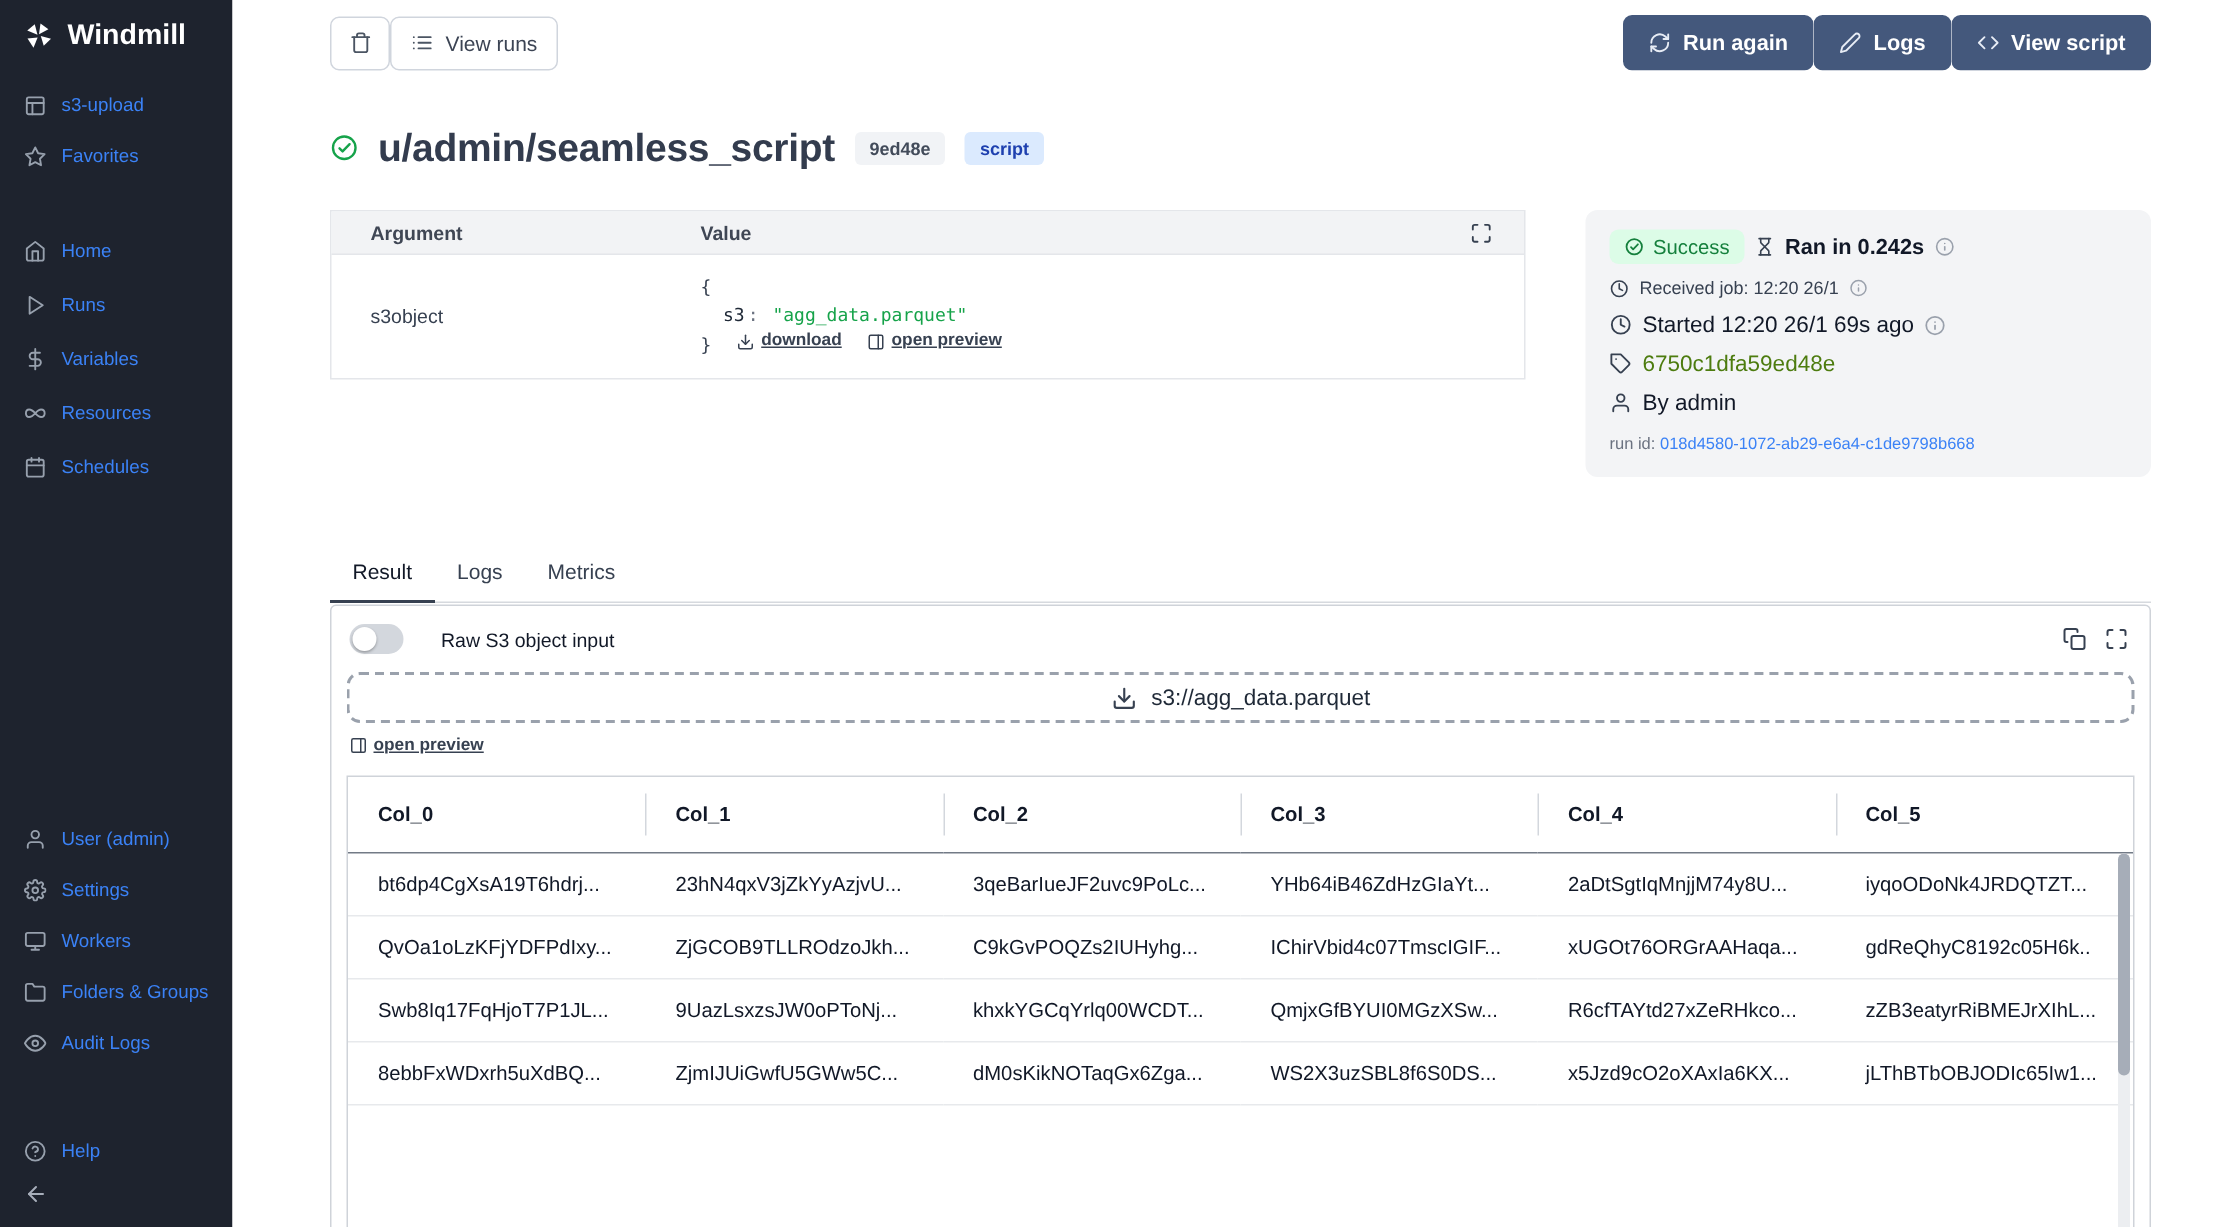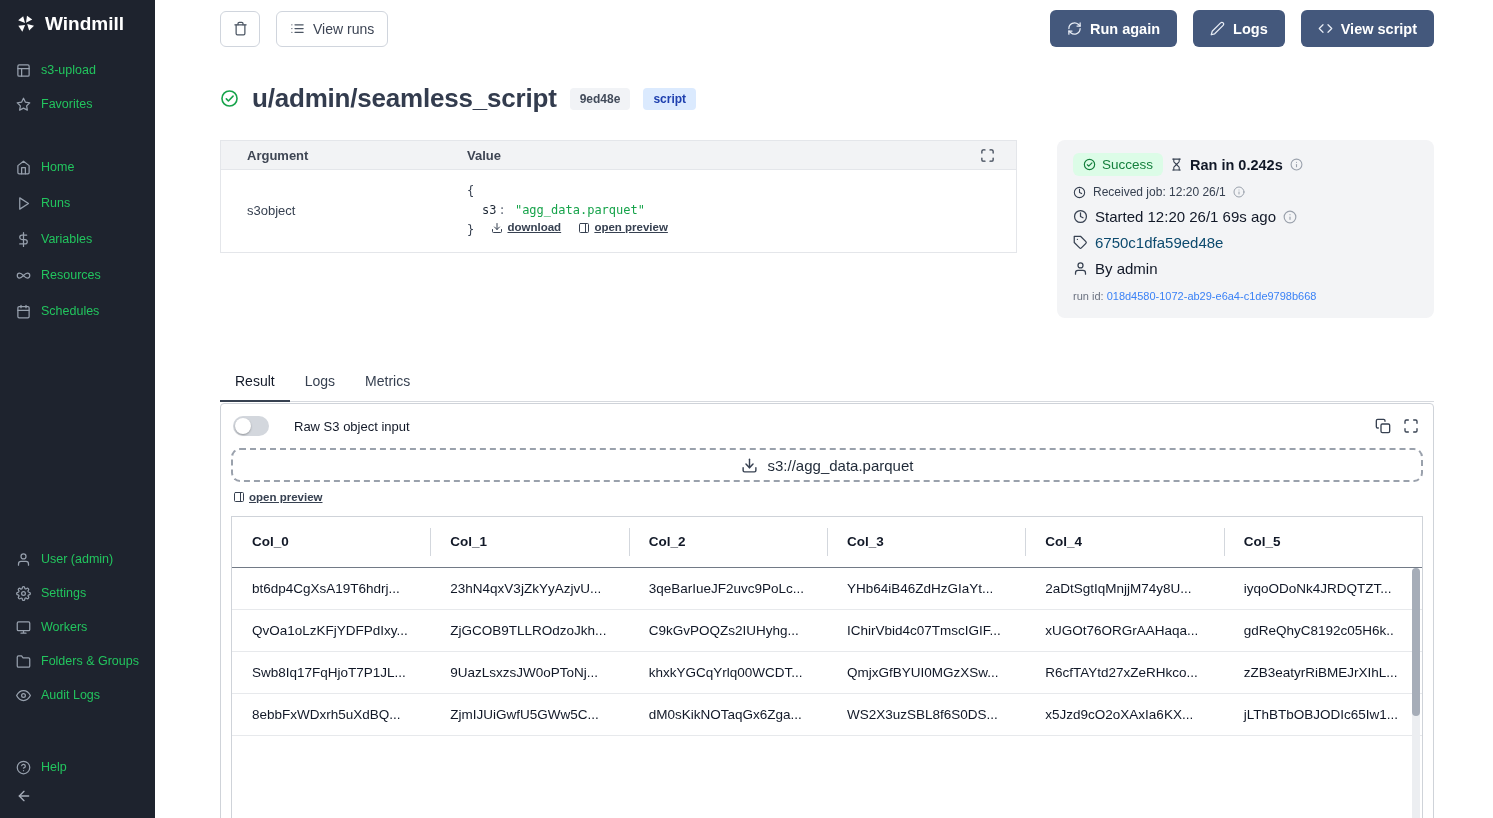--- a/index.html
+++ b/index.html
@@ -9,36 +9,36 @@
   svg { display:block; flex:none; }
   .ic { width:16px; height:16px; }
 
   
   .sidebar { position:absolute; left:0; top:0; width:155px; height:818px;
              background:#1e232e; display:flex; flex-direction:column; color:#c7ccd6; }
   .brand { display:flex; align-items:center; gap:9px; padding:13px 16px 18px;
            color:#fff; font-weight:700; font-size:19px; cursor:pointer; }
   .brand svg { width:20px; height:20px; }
   .side-item { display:flex; align-items:center; gap:10px; padding:0 16px; height:34px;
-               font-size:12.5px; color:#22c55e; cursor:pointer; white-space:nowrap; }
+               font-size:12.5px; color:#3b82f6; cursor:pointer; white-space:nowrap; }
   .side-item svg { width:15px; height:15px; color:#97a0ad; }
   .side-nav { margin-top:28px; }
   .side-nav .side-item { height:36px; }
   .spacer { flex:1; }
   .help-item { margin-top:38px; }
   .collapse { padding:4px 16px 14px; color:#a7aeba; cursor:pointer; }
   .collapse svg { width:16px; height:16px; }
 
   
   .main { position:absolute; left:155px; top:0; right:0; bottom:0; background:#fff; }
 
   
   .toolbar { position:absolute; top:10px; left:65px; width:1214px;
              display:flex; justify-content:space-between; align-items:center; }
-  .tb-left, .tb-right { display:flex; gap:16px; align-items:center; }
+  .tb-left, .tb-right { display:flex; gap:0; align-items:center; }
   .btn { display:inline-flex; align-items:center; gap:8px; border-radius:6px;
          cursor:pointer; border:1px solid transparent; font-family:inherit; }
   .btn-outline { background:#fff; border-color:#d0d5dd; color:#3c4454; height:36px;
                  padding:0 13px; font-size:14px; font-weight:500; }
   .btn-outline.icon-only { width:40px; justify-content:center; padding:0; color:#4b5563; }
   .btn-outline svg { width:15px; height:15px; color:#4b5563; }
   .btn-dark { background:#44587c; color:#fff; height:37px; padding:0 16px;
               font-size:14.5px; font-weight:600; }
   .btn-dark svg { width:15px; height:15px; color:#e7ecf5; }
 
@@ -76,21 +76,21 @@
   .status-card { position:absolute; top:140px; left:902px; width:377px;
                  background:#f3f4f6; border-radius:8px; padding:13px 16px 16px; }
   .st-row { display:flex; align-items:center; gap:7px; margin-bottom:9px; }
   .badge-success { display:inline-flex; align-items:center; gap:6px; background:#dcfce7;
                    color:#15803d; font-size:13.5px; font-weight:500; padding:4px 10px;
                    border-radius:6px; }
   .badge-success svg { width:13px; height:13px; }
   .st-duration { font-size:14.5px; font-weight:600; color:#111827; }
   .st-small { font-size:12px; color:#374151; }
   .st-big { font-size:15px; color:#111827; }
-  .st-link { font-size:15px; color:#0c4a6e; cursor:pointer; }
+  .st-link { font-size:15px; color:#4d7c0f; cursor:pointer; }
   .ic-dim { color:#374151; }
   .ic-info { color:#9aa1ac; }
   .runid-row { margin-top:13px; font-size:11px; color:#6b7280; }
   .runid-row a { color:#3b82f6; text-decoration:none; cursor:pointer; }
 
   
   .tabs { position:absolute; top:363px; left:65px; width:1214px; display:flex;
           border-bottom:1px solid #d6d9de; }
   .tab { padding:10px 15px 11px; font-size:14px; color:#374151; cursor:pointer; }
   .tab.active { color:#111827; font-weight:500; border-bottom:2px solid #374151; margin-bottom:-1px; }

